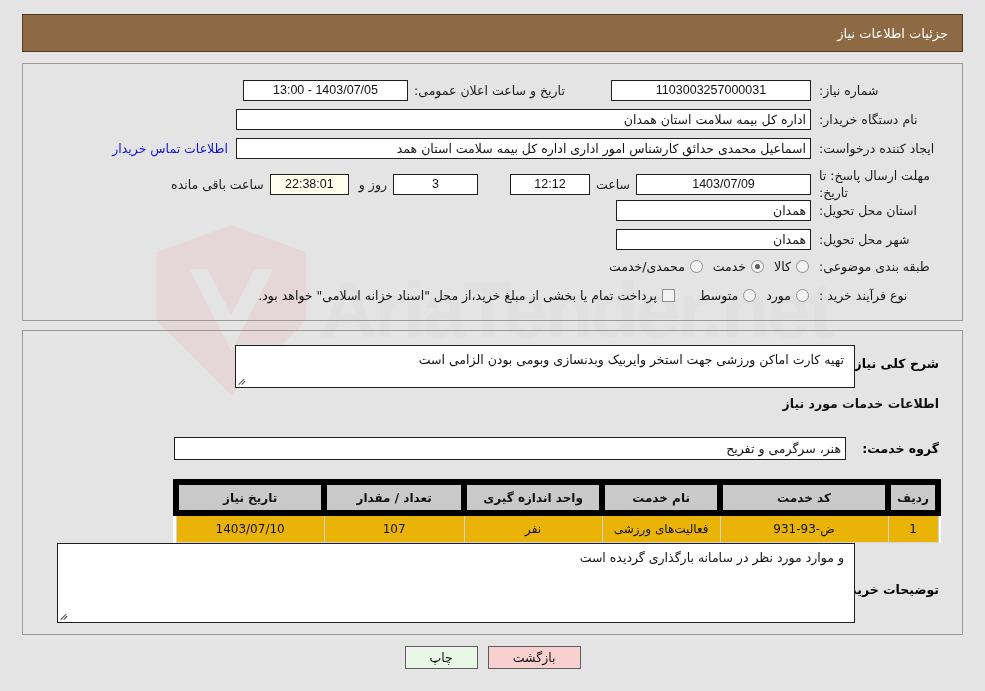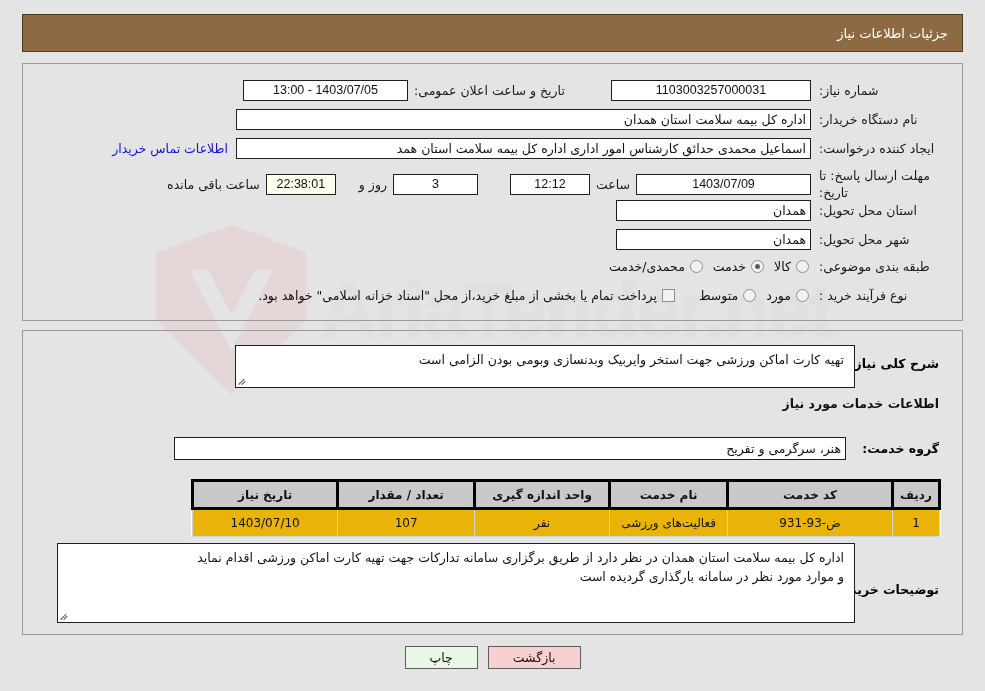--- a/index.html
+++ b/index.html
@@ -210,21 +210,21 @@
   .tbl {
     position: absolute;
     left: 44px; right: 44px;
     top: 479px;
     border-collapse: collapse;
     z-index: 4;
     background: #fff;
   }
   .tbl th {
     background: #c9c9c9;
-    border: 3px solid #000000;
+    border: 6px solid #000000;
     font-size: 12px;
     font-weight: bold;
     color: #111;
     height: 25px;
     padding: 0 6px;
   }
   .tbl td {
     background: #eab308;
     border: 1px solid #d2d2d2;
     font-size: 12px;
@@ -291,21 +291,21 @@
     <a class="link" style="margin-right:8px;" href="#">اطلاعات تماس خریدار</a>
   </div>
 
   <div class="row" style="top:168px; right:46px;">
     <div class="lbl" style="width:120px; line-height:1.35; white-space:normal;">مهلت ارسال پاسخ: تا تاریخ:</div>
     <div class="fld num" style="width:175px; margin-right:8px;">1403/07/09</div>
     <div class="lbl" style="margin-right:6px;">ساعت</div>
     <div class="fld num" style="width:80px; margin-right:6px;">12:12</div>
     <div class="fld num" style="width:85px; margin-right:32px;">3</div>
     <div class="lbl" style="margin-right:6px;">روز و</div>
-    <div class="fld num ivory" style="width:70px; margin-right:23px;">22:38:01</div>
+    <div class="fld num ivory" style="width:79px; margin-right:10px;">22:38:01</div>
     <div class="lbl" style="margin-right:6px;">ساعت باقی مانده</div>
   </div>
 
   <div class="row" style="top:200px; right:46px;">
     <div class="lbl" style="width:120px;">استان محل تحویل:</div>
     <div class="fld right" style="width:195px; margin-right:8px;">همدان</div>
   </div>
 
   <div class="row" style="top:229px; right:46px;">
     <div class="lbl" style="width:120px;">شهر محل تحویل:</div>
@@ -369,21 +369,20 @@
         <td class="ltr">107</td>
         <td class="ltr">1403/07/10</td>
       </tr>
     </tbody>
   </table>
 
   <div class="row" style="top:582px; right:46px;">
     <div class="lbl-b">توضیحات خریدار:</div>
   </div>
   <div class="tbox" style="top:543px; right:130px; width:798px; height:80px;">
-    <div>اداره کل بیمه سلامت استان همدان در نظر دارد از طریق برگزاری سامانه تدارکات جهت تهیه کارت اماکن  ورزشی اقدام نماید</div>
     <div>و موارد مورد نظر در سامانه بارگذاری گردیده است</div>
     <span class="grip"></span>
   </div>
 
   <div class="btnbar">
     <button class="back btn">بازگشت</button>
     <button class="print btn">چاپ</button>
   </div>
 
 </div>

